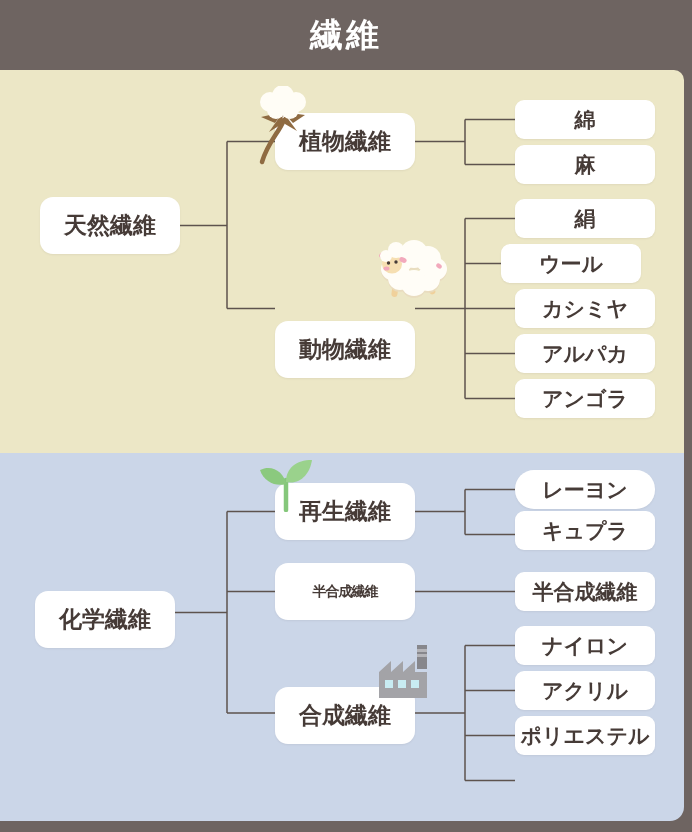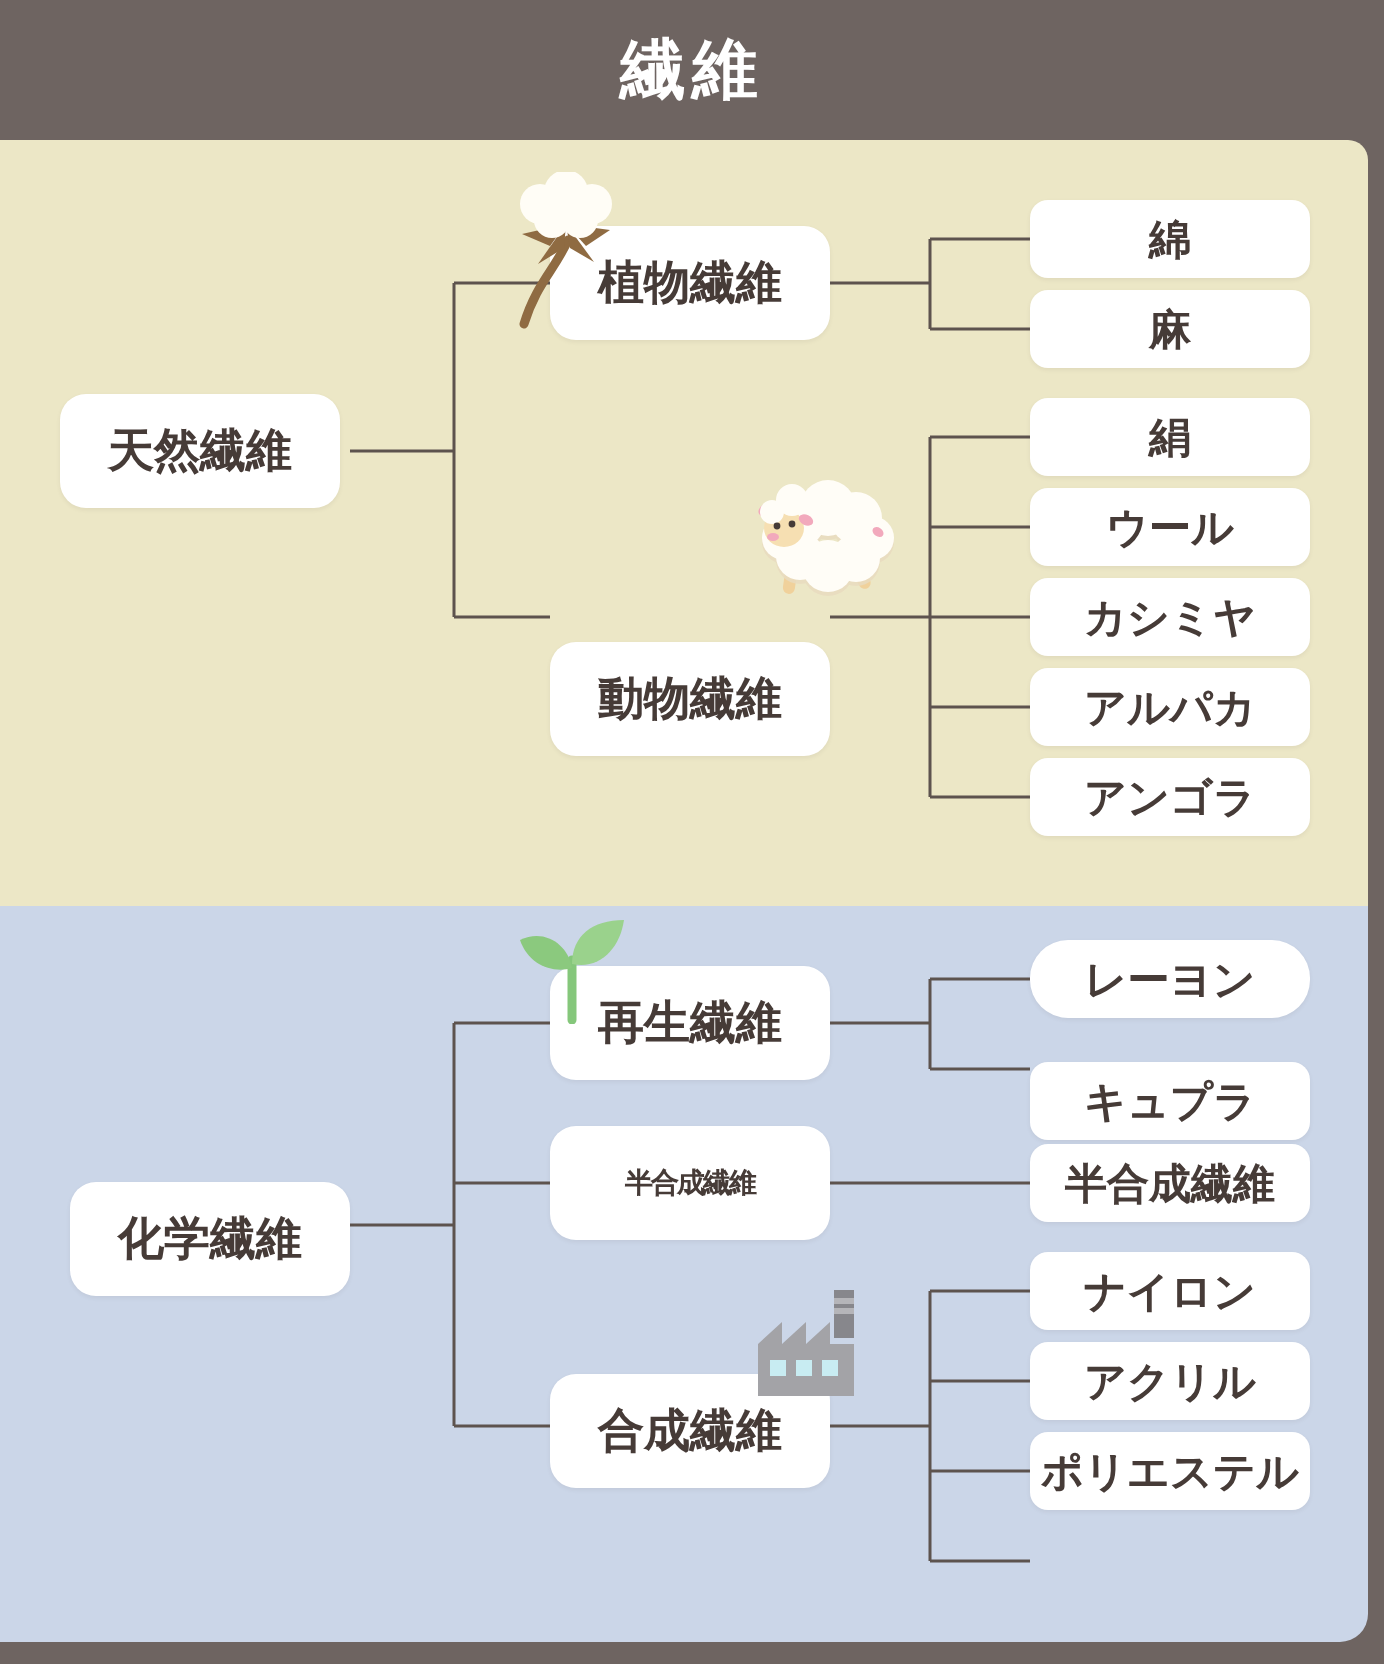--- a/index.html
+++ b/index.html
@@ -56,39 +56,39 @@
       M415 141.5 H465 M465 119.5 V164.5 M465 119.5 H515 M465 164.5 H515
       M415 308.5 H465 M465 218.5 V398.5
       M465 218.5 H515 M465 263.5 H515 M465 308.5 H515 M465 353.5 H515 M465 398.5 H515
       M175 612.5 H227 M227 511.5 V713 M227 511.5 H275 M227 591.5 H275 M227 713 H275
       M415 511.5 H465 M465 489.5 V534.5 M465 489.5 H515 M465 534.5 H515
       M415 591.5 H515
       M415 713 H465 M465 645.5 V780.5
       M465 645.5 H515 M465 690.5 H515 M465 735.5 H515 M465 780.5 H515"></path>
   </svg>
 
-  <div class="node" style="left:30px;top:197px;">天然繊維</div>
+  <div class="node" style="left:40px;top:197px;">天然繊維</div>
   <div class="node" style="left:275px;top:113px;text-align:center;">植物繊維</div>
   <div class="node" style="left:275px;top:280px;margin-top:41px;">動物繊維</div>
 
   <div class="leaf" style="left:515px;top:100px;">綿</div>
   <div class="leaf" style="left:515px;top:145px;">麻</div>
   <div class="leaf" style="left:515px;top:199px;">絹</div>
-  <div class="leaf" style="left:515px;top:244px;">ウール</div>
+  <div class="leaf" style="left:501px;top:244px;">ウール</div>
   <div class="leaf" style="left:515px;top:289px;">カシミヤ</div>
   <div class="leaf" style="left:515px;top:334px;">アルパカ</div>
   <div class="leaf" style="left:515px;top:379px;">アンゴラ</div>
 
   <div class="node" style="left:35px;top:591px;">化学繊維</div>
   <div class="node" style="left:275px;top:483px;">再生繊維</div>
   <div class="node wide-text" style="left:275px;top:563px;">半合成繊維</div>
   <div class="node" style="left:275px;top:687px;">合成繊維</div>
 
   <div class="leaf" style="left:515px;top:470px;border-radius:19px;">レーヨン</div>
-  <div class="leaf" style="left:515px;top:531px;">キュプラ</div>
+  <div class="leaf" style="left:515px;top:511px;">キュプラ</div>
   <div class="leaf" style="left:515px;top:572px;">半合成繊維</div>
   <div class="leaf" style="left:515px;top:626px;">ナイロン</div>
   <div class="leaf" style="left:515px;top:671px;">アクリル</div>
   <div class="leaf" style="left:515px;top:716px;">ポリエステル</div>
 
   <svg class="deco" style="left:250px;top:86px;width:64px;height:84px;" viewBox="0 0 64 84">
     <path d="M34 34 C28 48 18 56 12 76" stroke="#8f6b42" stroke-width="4.5" fill="none" stroke-linecap="round"></path>
     <g fill="#8f6b42">
       <path d="M33 26 L11 31 L25 37 Z"></path>
       <path d="M33 26 L55 29 L43 37 Z"></path>

